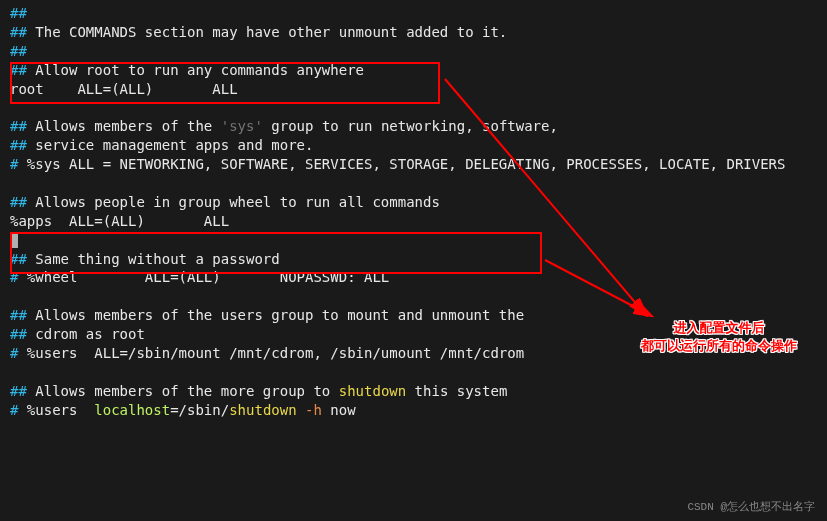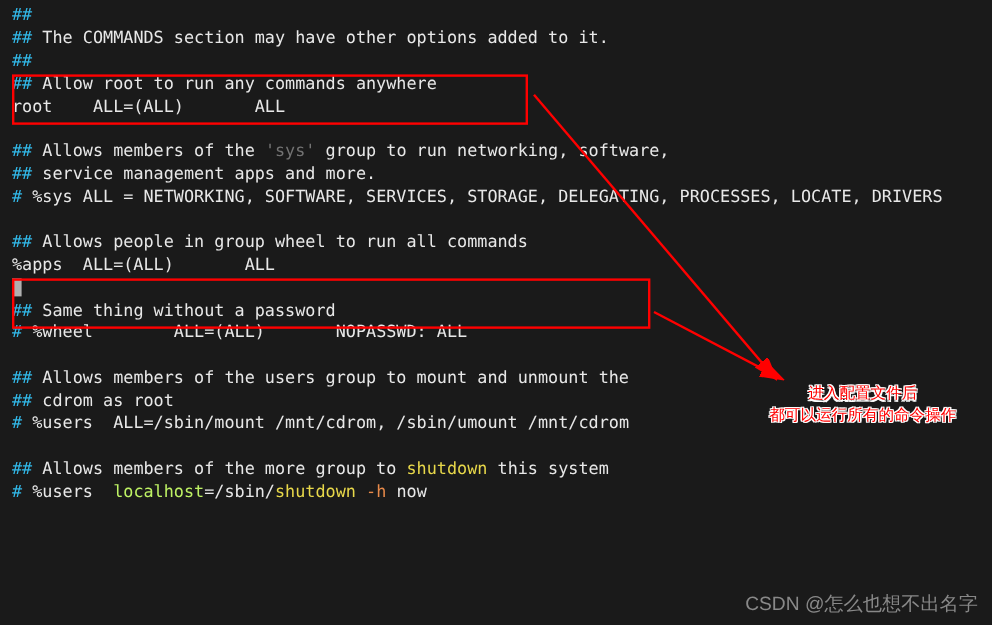--- a/index.html
+++ b/index.html
@@ -34,48 +34,48 @@
       stroke: #ff0000;
       fill: #ff0000;
       pointer-events: none;
     }
     .annotation {
       position: absolute;
       right: 30px;
       top: 319px;
       text-align: center;
       font-size: 13px;
-      font-weight: normal;
+      font-weight: bold;
       color: #ff0000;
       text-shadow: 1px 1px 0 #fff, -1px -1px 0 #fff, 1px -1px 0 #fff, -1px 1px 0 #fff, 0 1px 0 #fff, 1px 0 0 #fff, 0 -1px 0 #fff, -1px 0 0 #fff;
       line-height: 1.4;
       font-family: 'Microsoft YaHei', sans-serif;
     }
     .watermark {
       position: absolute;
       bottom: 6px;
       right: 12px;
       color: #888;
-      font-size: 16px;
-      font-family: Liberation Sans, sans-serif;
+      font-size: 11px;
+      font-family: Liberation Mono, monospace;
     }
     .cursor {
       display: inline-block;
       width: 8px;
       height: 15px;
       background: #b0b0b0;
       vertical-align: middle;
     }
   </style>
 </head>
 <body>
 
 <div>
 <div class="line"><span class="hash">##</span></div>
-<div class="line"><span class="hash">##</span><span class="text"> The COMMANDS section may have other options added to it.</span></div>
+<div class="line"><span class="hash">##</span><span class="text"> The COMMANDS section may have other unmount added to it.</span></div>
 <div class="line"><span class="hash">##</span></div>
 <div class="line"><span class="hash">##</span><span class="text"> Allow root to run any commands anywhere</span></div>
 <div class="line"><span class="text">root    ALL=(ALL)       ALL</span></div>
 <div class="line"><span> </span></div>
 <div class="line"><span class="hash">##</span><span class="text"> Allows members of the </span><span class="str">'sys'</span><span class="text"> group to run networking, software,</span></div>
 <div class="line"><span class="hash">##</span><span class="text"> service management apps and more.</span></div>
 <div class="line"><span class="hash">#</span><span class="text"> %sys ALL = NETWORKING, SOFTWARE, SERVICES, STORAGE, DELEGATING, PROCESSES, LOCATE, DRIVERS</span></div>
 <div class="line"><span> </span></div>
 <div class="line"><span class="hash">##</span><span class="text"> Allows people in group wheel to run all commands</span></div>
 <div class="line"><span class="text">%apps  ALL=(ALL)       ALL</span></div>

